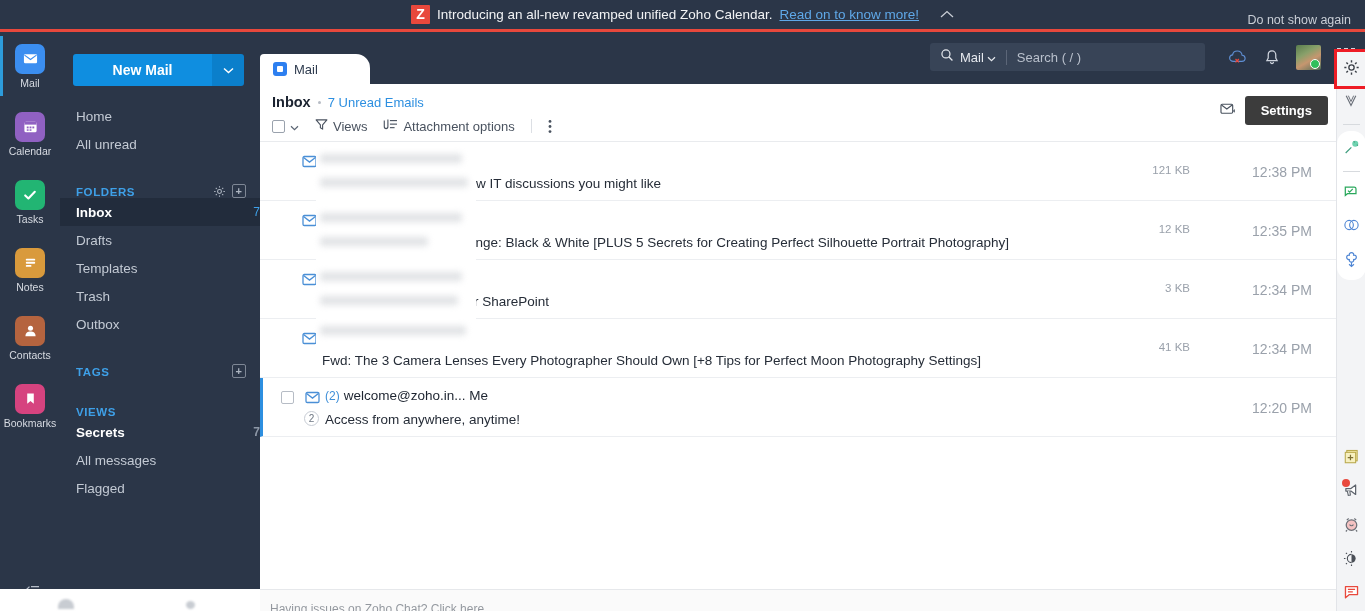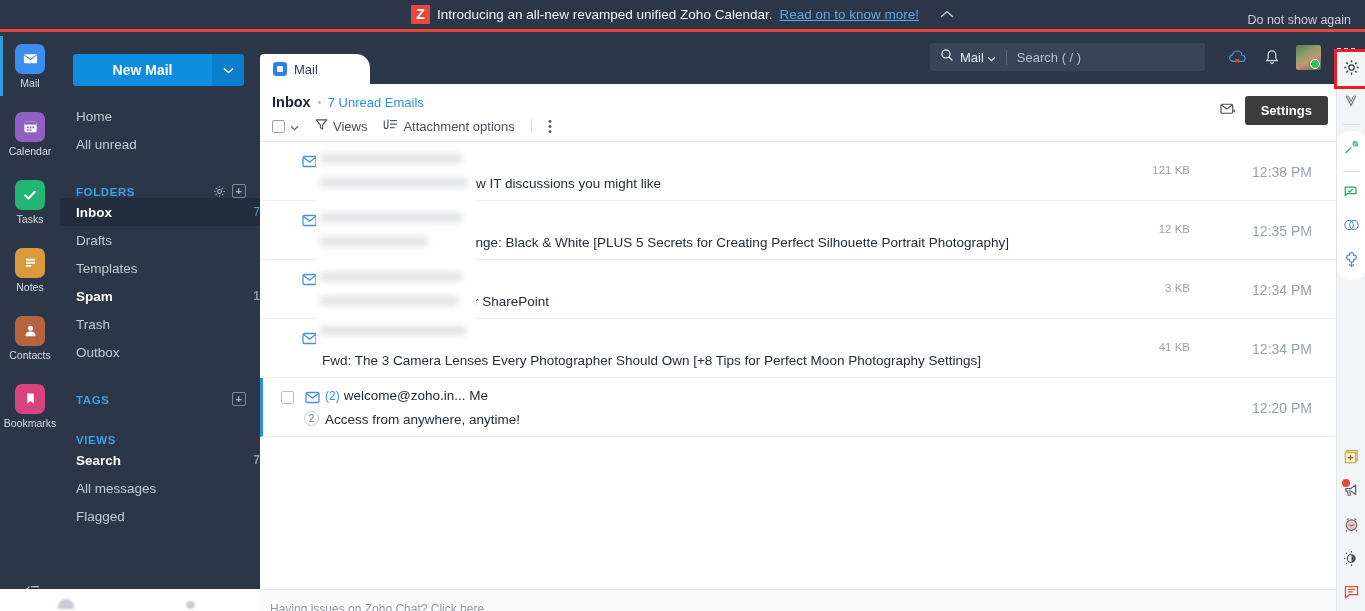--- a/index.html
+++ b/index.html
@@ -410,44 +410,40 @@
     <div class="nav-row indent selected">
       <span>Inbox</span>
       <span class="nav-count">7</span>
     </div>
     <div class="nav-row indent">
       <span>Drafts</span>
     </div>
     <div class="nav-row indent">
       <span>Templates</span>
     </div>
-    <div class="nav-row indent boldish">
-      <span>Spam</span>
-      <span class="nav-count">1</span>
-    </div>
     <div class="nav-row indent">
       <span>Trash</span>
     </div>
     <div class="nav-row indent">
       <span>Outbox</span>
     </div>
 
     <div class="section-head">
       <span>TAGS</span>
       <span class="section-actions">
         <span class="sq-btn">+</span>
       </span>
     </div>
 
     <div class="section-head">
       <span>VIEWS</span>
     </div>
 
     <div class="nav-row indent boldish">
-      <span>Search</span>
+      <span>Secrets</span>
       <span class="nav-count">7</span>
     </div>
     <div class="nav-row indent">
       <span>All messages</span>
     </div>
     <div class="nav-row indent">
       <span>Flagged</span>
     </div>
   </div>
 

